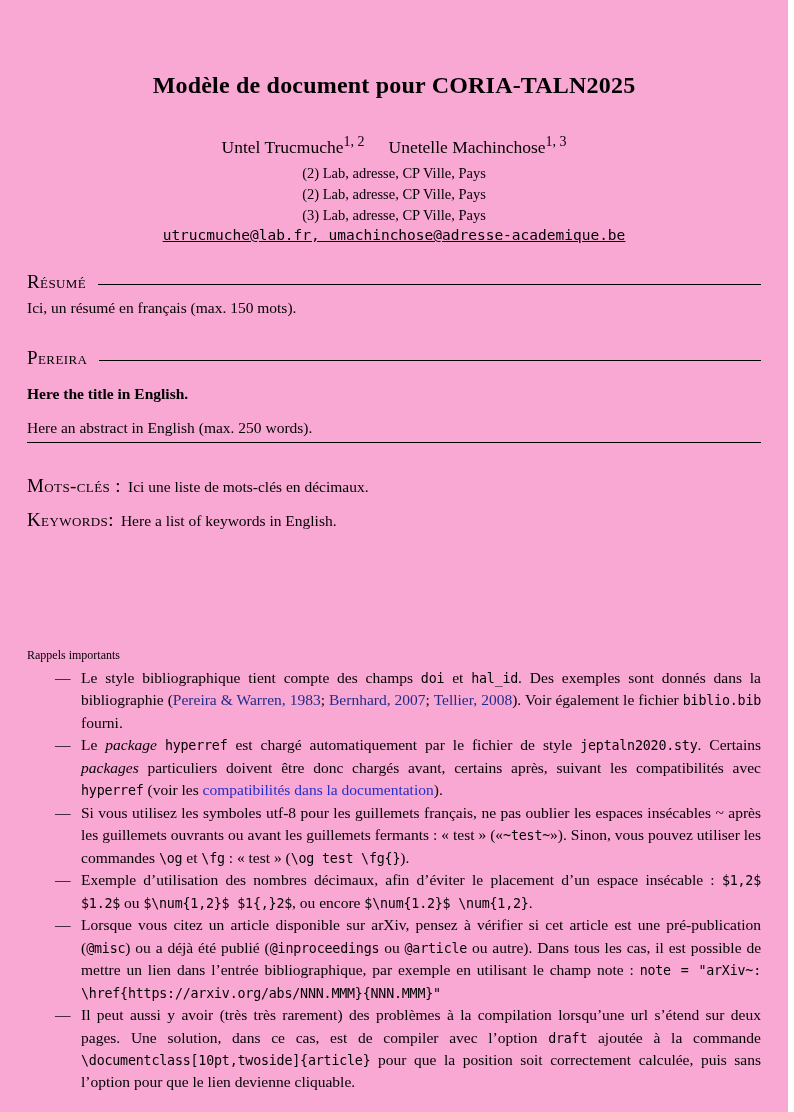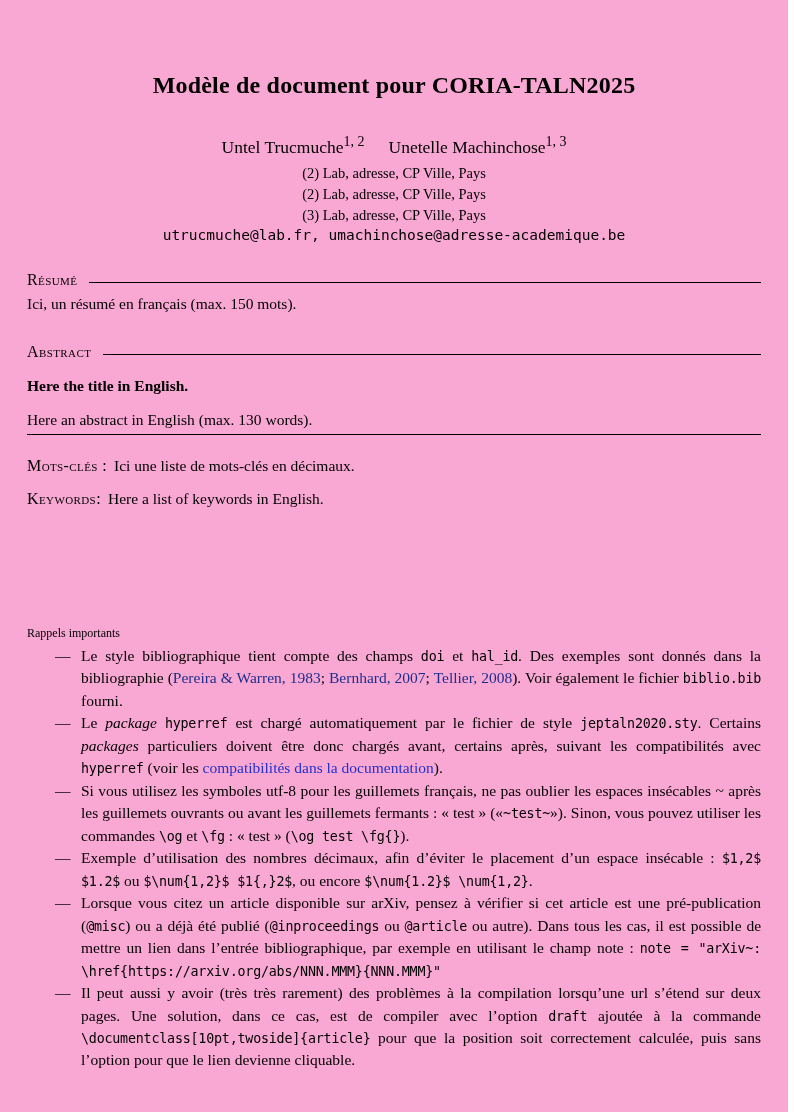--- a/index.html
+++ b/index.html
@@ -35,26 +35,27 @@
     text-align: center;
     margin-top: 5px;
     font-size: 14.5px;
     line-height: 21px;
   }
   .author-emails {
     text-align: center;
     margin-top: 1px;
     font-family: "DejaVu Sans Mono", monospace;
     font-size: 14.5px;
+    text-decoration: underline;
   }
   .labeled-section { margin-top: 28px; }
   .label-row { display: flex; align-items: center; }
   .sc-label {
     font-variant: small-caps;
-    font-size: 16px;
+    font-size: 19px;
     letter-spacing: 0.4px;
     white-space: nowrap;
   }
   .hrule {
     flex: 1 1 auto;
     border-top: 1.4px solid #000;
     margin-left: 12px;
     margin-top: 5px;
     height: 0;
   }
@@ -63,21 +64,21 @@
   .english-title { margin-top: 14px; font-weight: bold; }
   .abstract-text {
     margin-top: 12px;
     border-bottom: 1.4px solid #000;
     padding-bottom: 3px;
   }
   .kw-line {
     display: flex;
     align-items: baseline;
     gap: 7px;
-    margin-top: 20px;
+    margin-top: 32px;
   }
   .kw-line.second { margin-top: 11px; }
   .reminders { margin-top: 116px; }
   .reminders-heading { font-size: 12px; font-weight: normal; }
   .dash-list { list-style: none; margin-top: 4px; }
   .dash-item {
     display: grid;
     grid-template-columns: 26px 1fr;
     margin-left: 28px;
     font-size: 15.5px;
@@ -116,25 +117,25 @@
   <section class="labeled-section">
     <div class="label-row">
       <span class="sc-label">Résumé</span>
       <span class="hrule"></span>
     </div>
     <p class="body-text resume-text">Ici, un résumé en français (max. 150 mots).</p>
   </section>
 
   <section class="labeled-section">
     <div class="label-row">
-      <span class="sc-label">Abstract</span>
+      <span class="sc-label">Pereira</span>
       <span class="hrule"></span>
     </div>
     <p class="body-text english-title">Here the title in English.</p>
-    <p class="body-text abstract-text">Here an abstract in English (max. 130 words).</p>
+    <p class="body-text abstract-text">Here an abstract in English (max. 250 words).</p>
   </section>
 
   <div class="kw-line">
     <span class="sc-label">Mots-clés :</span>
     <span class="body-text">Ici une liste de mots-clés en décimaux.</span>
   </div>
 
   <div class="kw-line second">
     <span class="sc-label">Keywords:</span>
     <span class="body-text">Here a list of keywords in English.</span>

